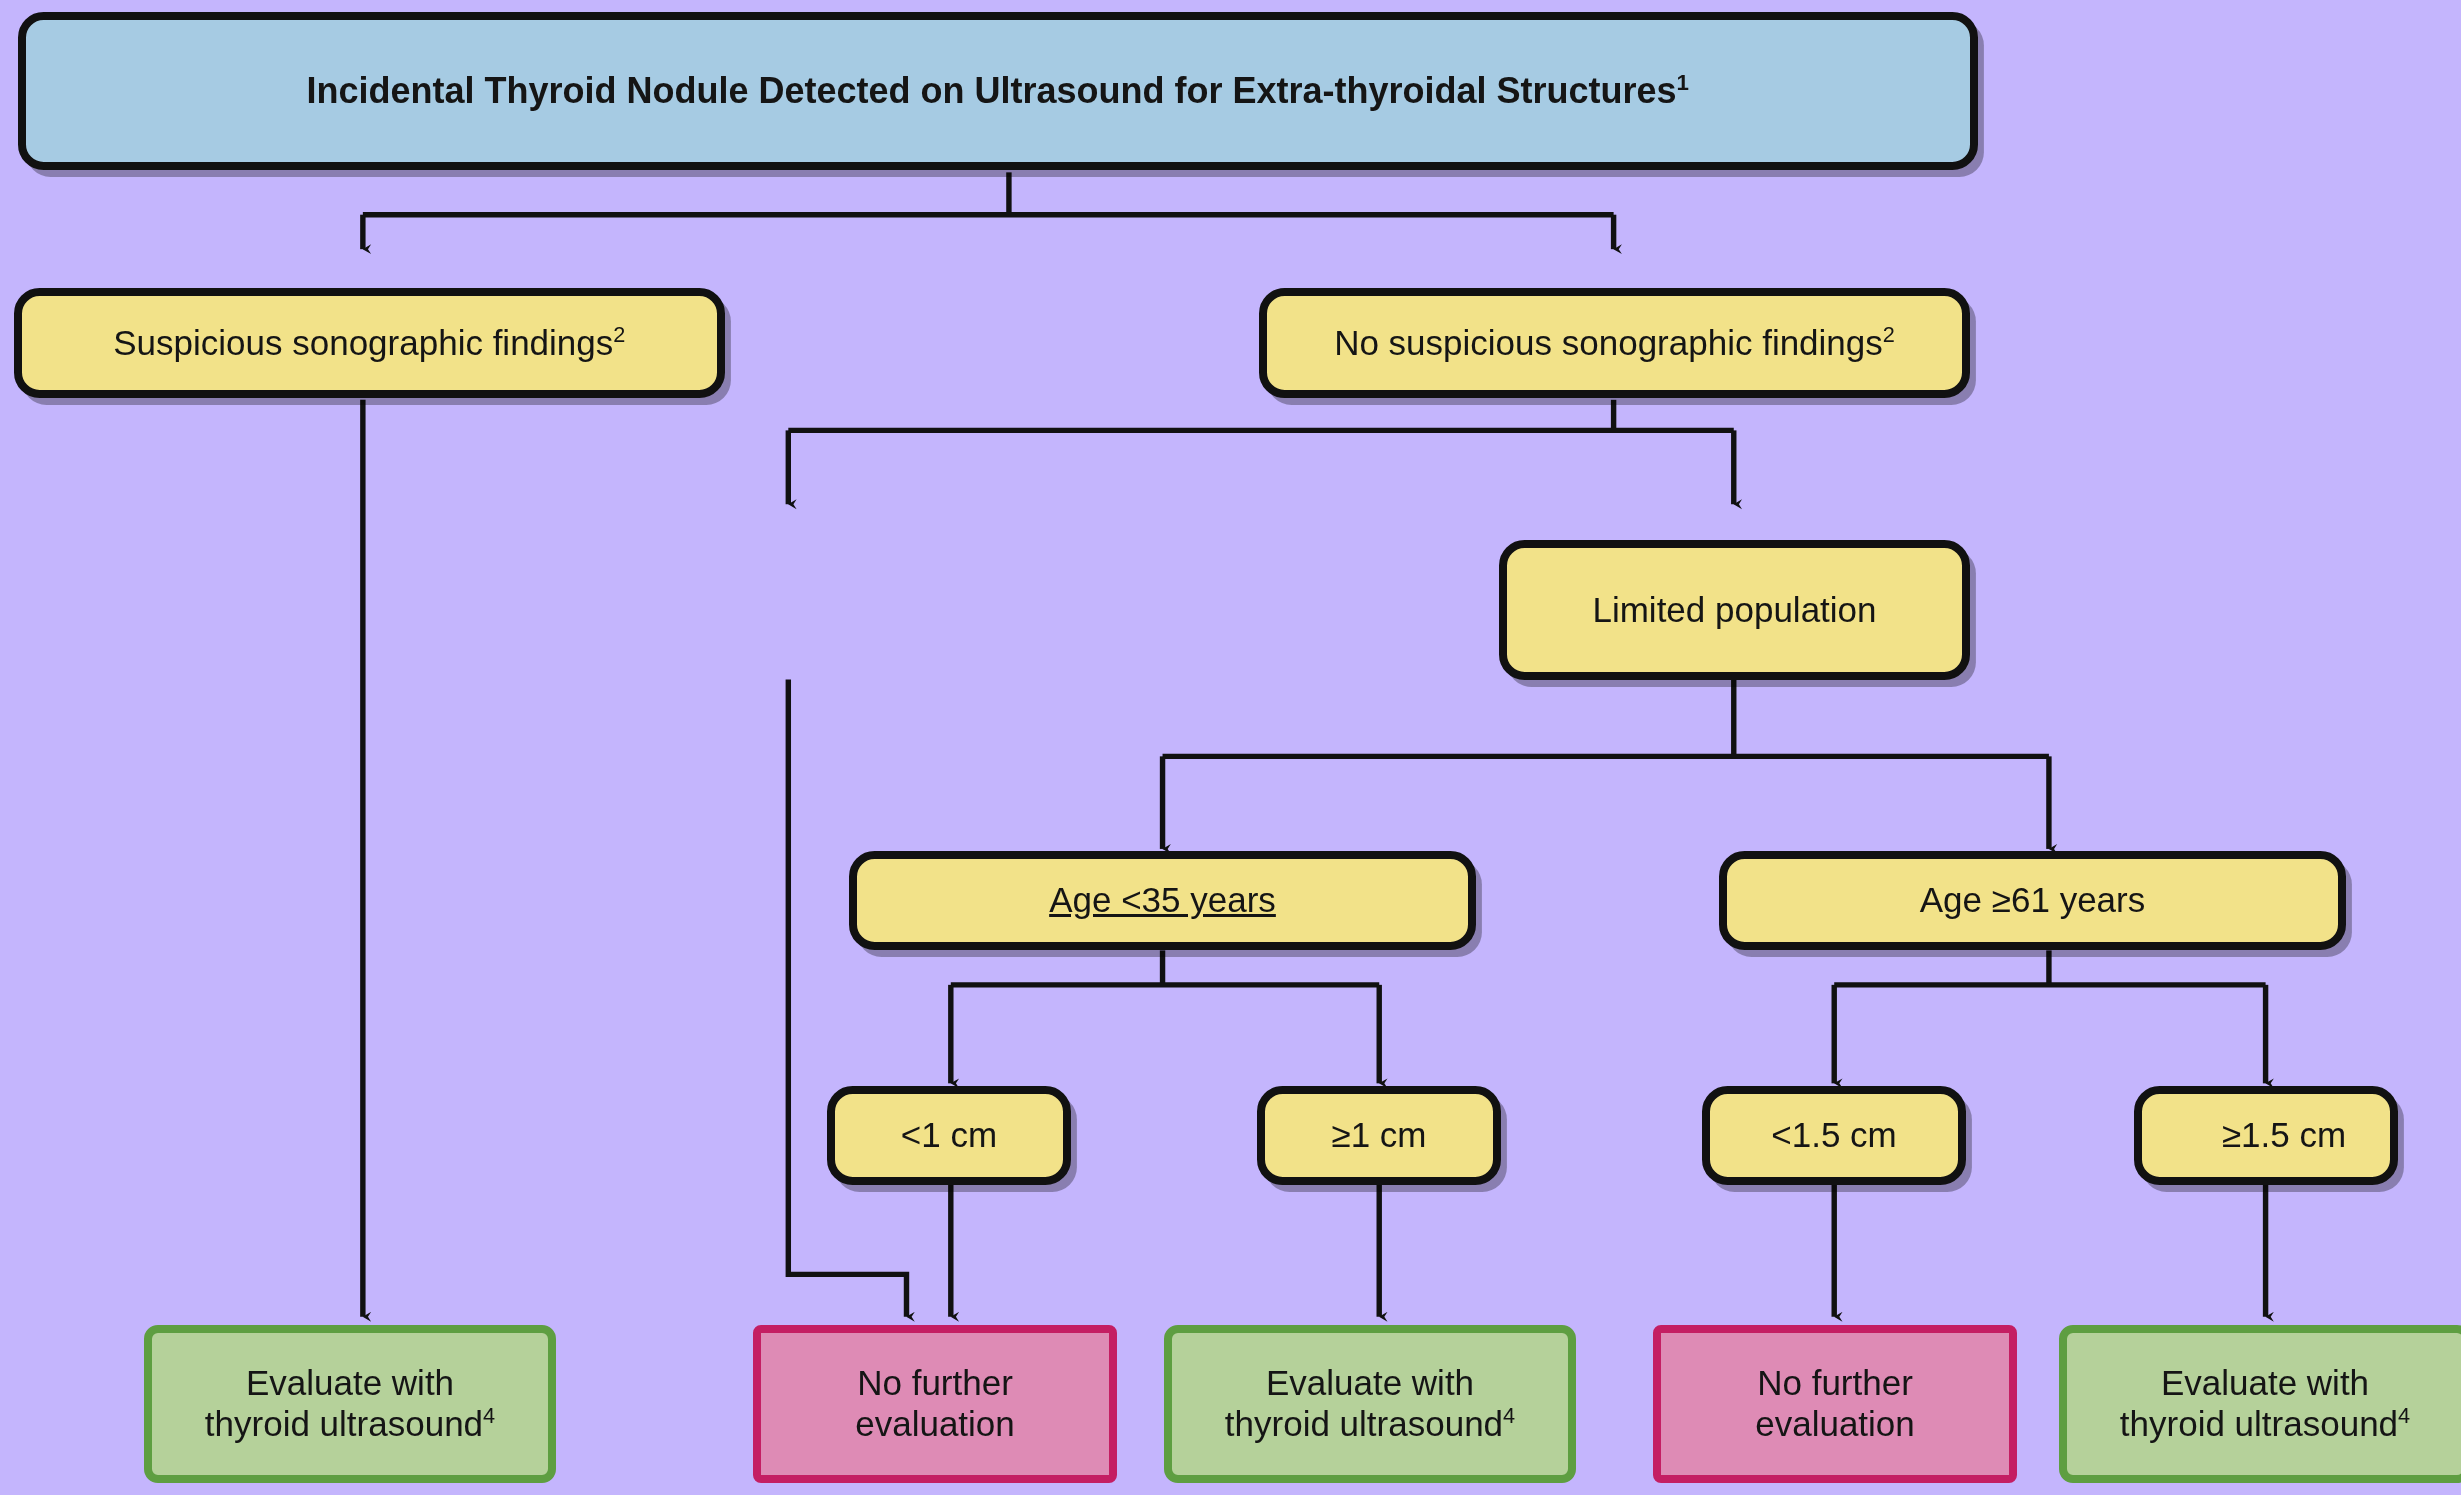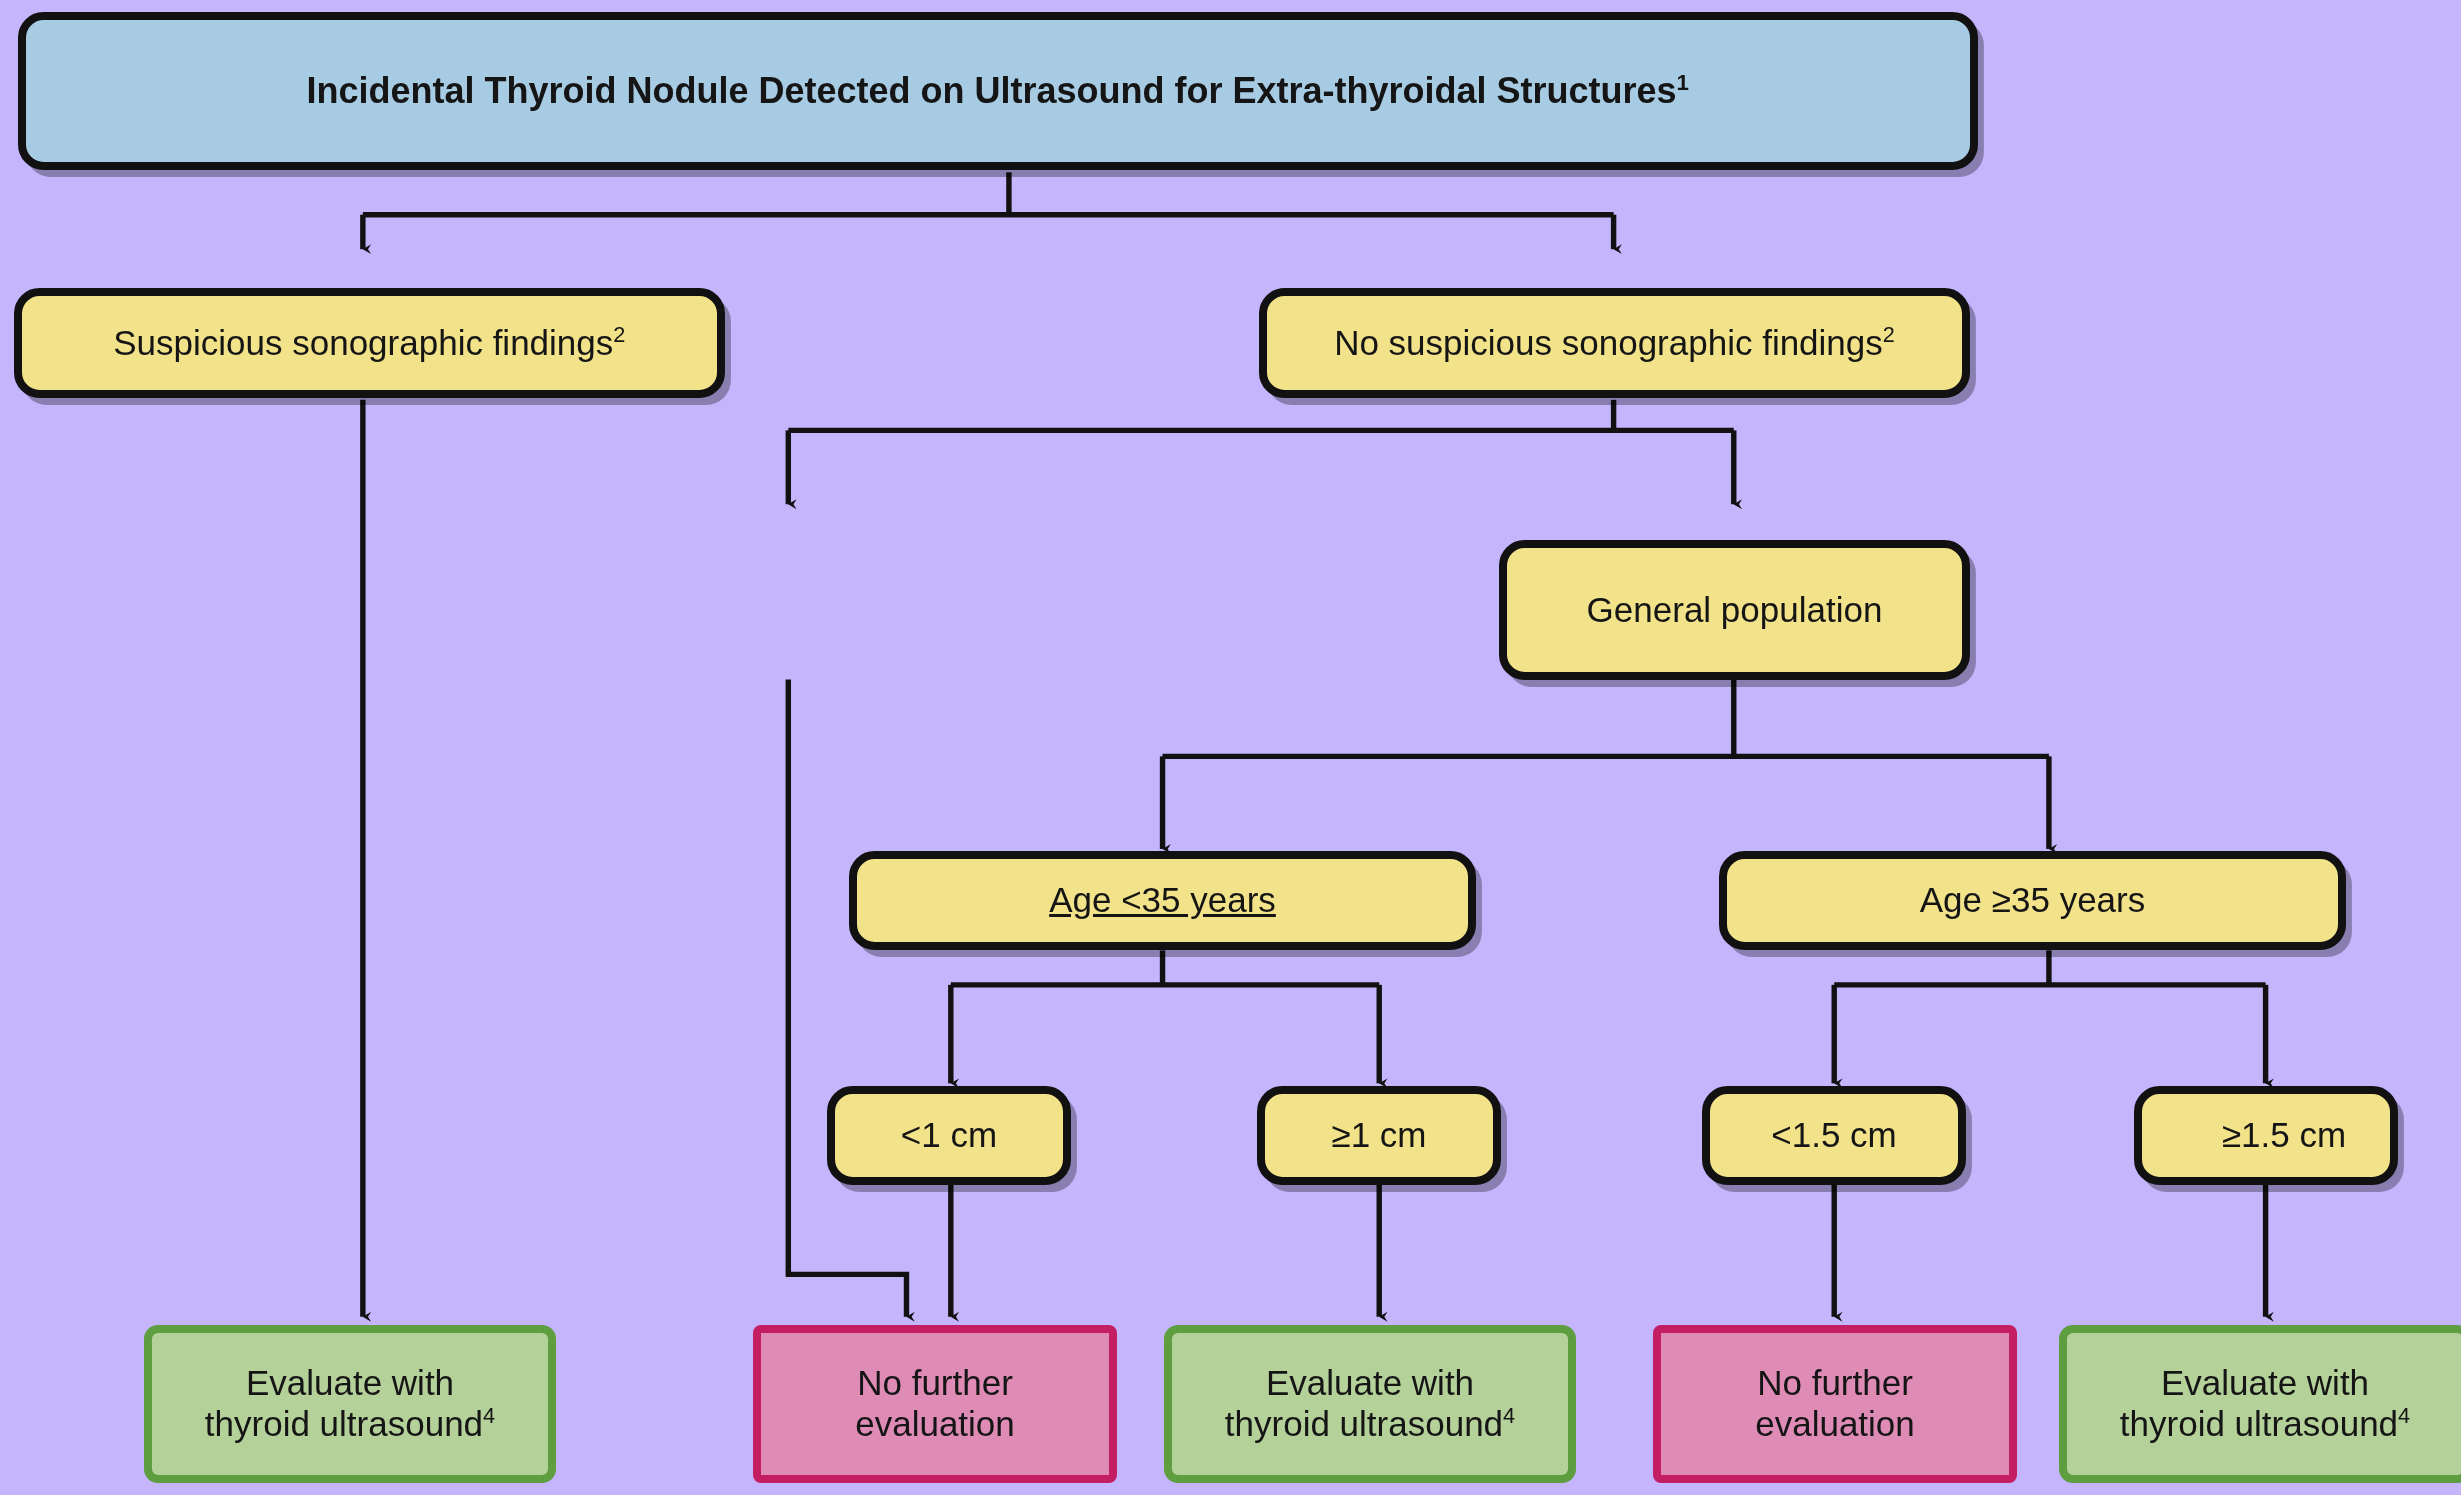--- a/index.html
+++ b/index.html
@@ -129,29 +129,29 @@
   <div class="node n-black n-yellow" style="left:13.8px; top:288px; width:711px; height:110px; font-size:35px;">
     <span class="lbl"><span>Suspicious sonographic findings</span><sup>2</sup></span>
   </div>
 
   <div class="node n-black n-yellow" style="left:1259px; top:288px; width:711px; height:110px; font-size:35px;">
     <span class="lbl"><span>No suspicious sonographic findings</span><sup>2</sup></span>
   </div>
 
 
   <div class="node n-black n-yellow" style="left:1499px; top:540px; width:471px; height:140px; font-size:35px;">
-    <span class="lbl"><span>General population</span></span>
+    <span class="lbl"><span>Limited population</span></span>
   </div>
 
   <div class="node n-black n-yellow" style="left:849px; top:851px; width:627px; height:99px; font-size:35px;text-decoration:underline;">
     <span class="lbl"><span>Age &lt;35 years</span></span>
   </div>
 
   <div class="node n-black n-yellow" style="left:1719px; top:851px; width:627px; height:99px; font-size:35px;">
-    <span class="lbl"><span>Age ≥35 years</span></span>
+    <span class="lbl"><span>Age ≥61 years</span></span>
   </div>
 
   <div class="node n-black n-yellow" style="left:827px; top:1086px; width:244px; height:99px; font-size:35px;">
     <span class="lbl"><span>&lt;1 cm</span></span>
   </div>
 
   <div class="node n-black n-yellow" style="left:1257px; top:1086px; width:244px; height:99px; font-size:35px;">
     <span class="lbl"><span>≥1 cm</span></span>
   </div>
 

